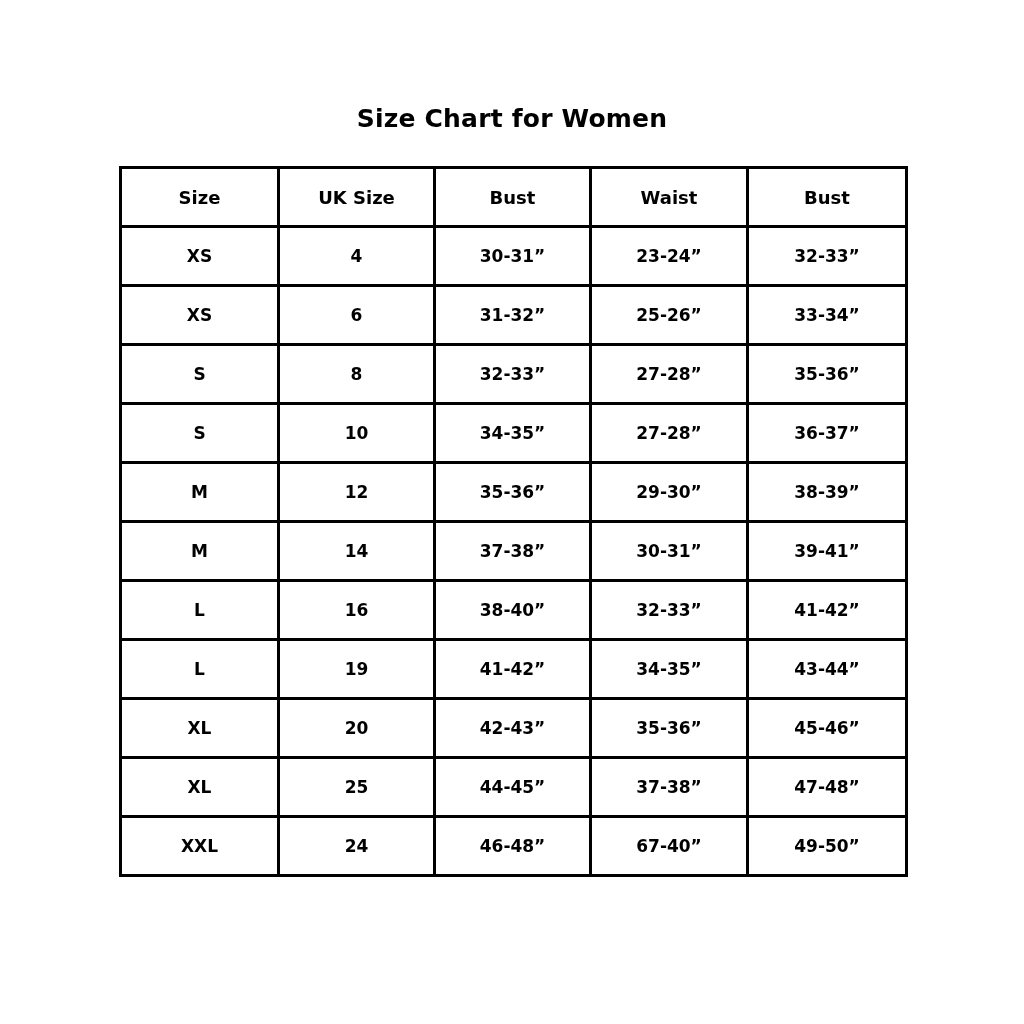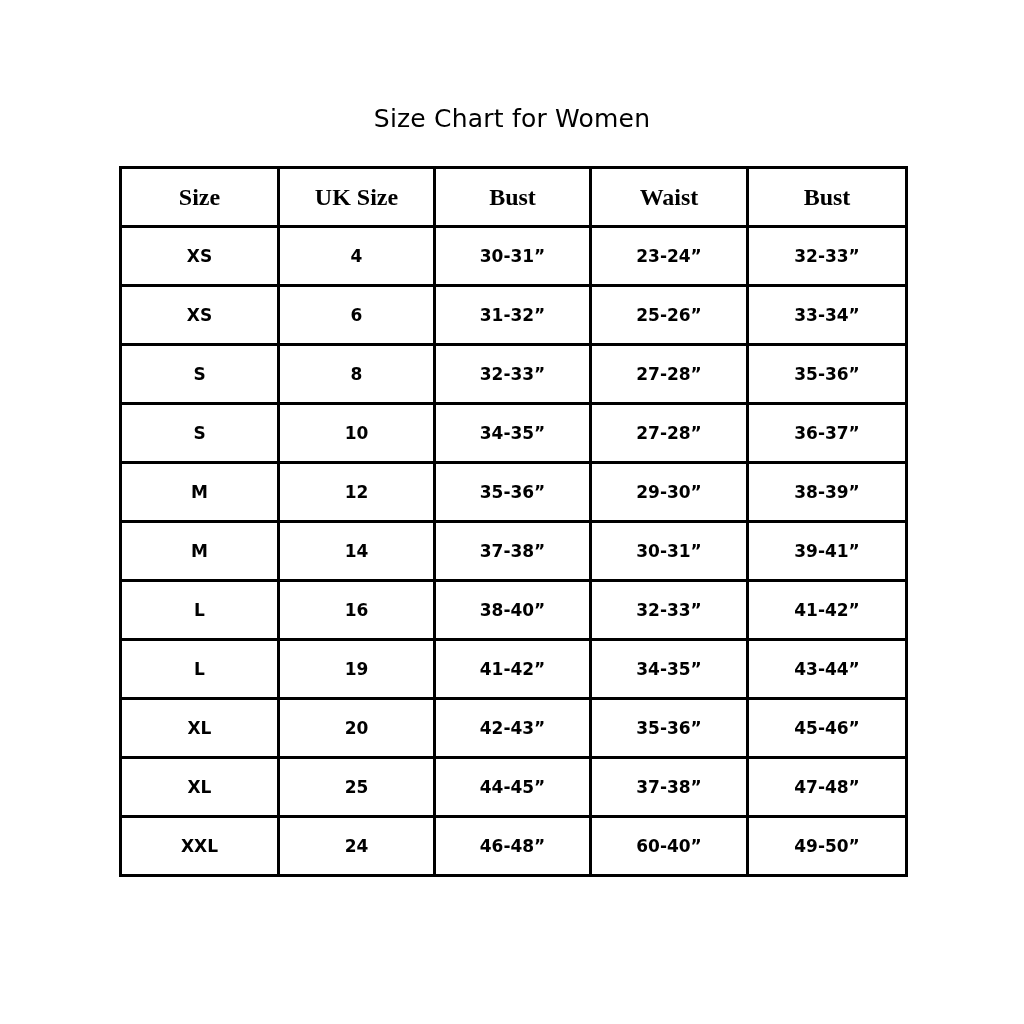--- a/index.html
+++ b/index.html
@@ -20,21 +20,21 @@
     position: relative;
     box-sizing: border-box;
   }
   .chart-title {
     position: absolute;
     top: 104px;
     left: 0;
     width: 1024px;
     text-align: center;
     font-size: 25px;
-    font-weight: normal;
+    font-weight: bold;
     letter-spacing: 0.2px;
   }
   .table-wrap {
     position: absolute;
     top: 166px;
     left: 119px;
     width: 786px;
   }
   table.size-table {
     border-collapse: collapse;
@@ -47,22 +47,21 @@
     text-align: center;
     vertical-align: middle;
     font-size: 17px;
     font-weight: bold;
     height: 56px;
     padding: 0;
     background: #ffffff;
   }
   table.size-table thead th {
     height: 56px;
-    font-size: 24px;
-    font-family: Liberation Serif, serif;
+    font-size: 18px;
   }
   col.c0 { width: 158px; }
   col.c1 { width: 156px; }
   col.c2 { width: 156px; }
   col.c3 { width: 157px; }
   col.c4 { width: 159px; }
 </style>
 </head>
 <body>
 
@@ -156,20 +155,20 @@
           <td>XL</td>
           <td>25</td>
           <td>44-45”</td>
           <td>37-38”</td>
           <td>47-48”</td>
         </tr>
         <tr>
           <td>XXL</td>
           <td>24</td>
           <td>46-48”</td>
-          <td>60-40”</td>
+          <td>67-40”</td>
           <td>49-50”</td>
         </tr>
       </tbody>
     </table>
   </div>
 
 </div>
 
 </body></html>

